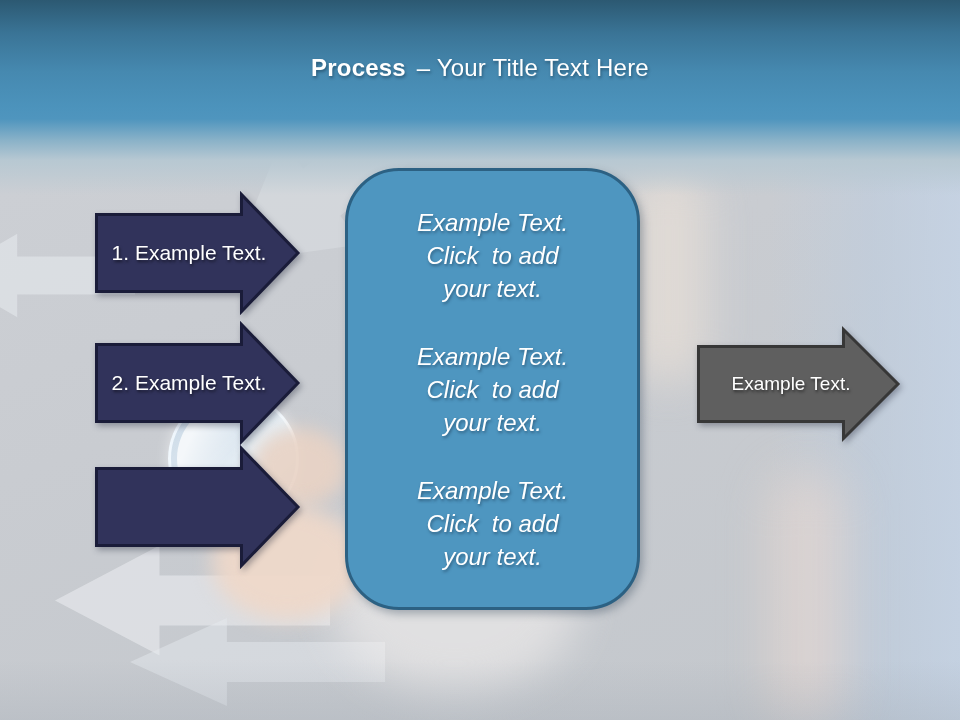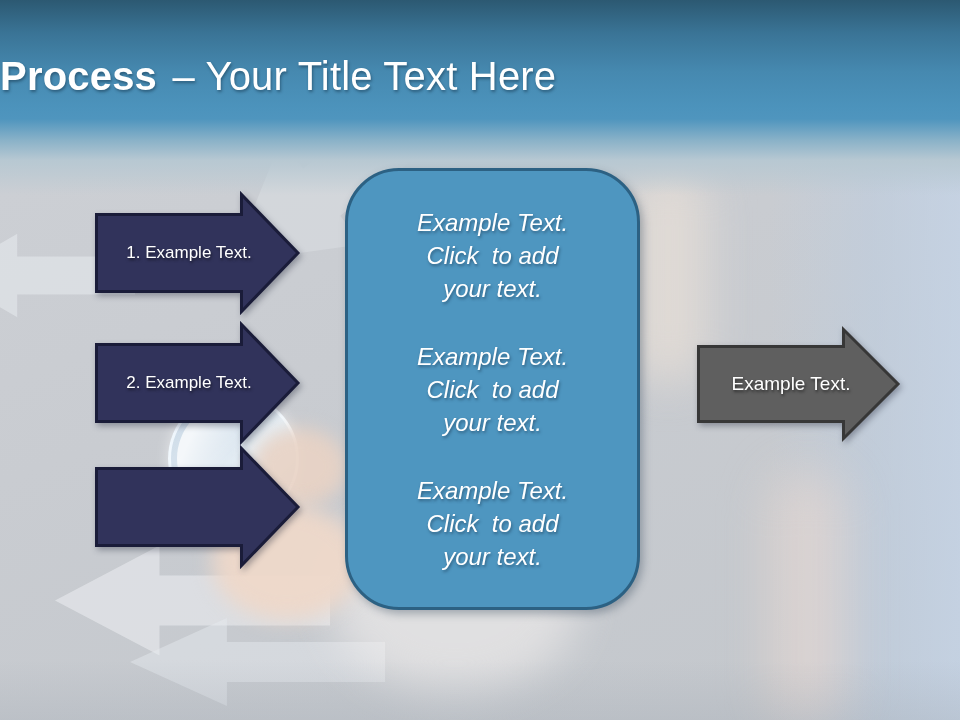--- a/index.html
+++ b/index.html
@@ -53,38 +53,38 @@
       var(--c-header-top,#2c5972) 0%,
       #3a7496 17%,
       #4689b0 37%,
       var(--c-header-blue,#4c93bc) 55%,
       #4f95be 61%,
       #8ab2c8 72%,
       #b7c8d2 82%,
       rgba(201,205,210,0) 100%);
   }
   .title{
-    position:absolute;left:0;top:54px;width:100%;
-    color:var(--c-text,#fff);font-size:40px;letter-spacing:0.2px;
+    position:absolute;left:0;top:54px;width:100%;text-align:center;
+    color:var(--c-text,#fff);font-size:24px;letter-spacing:0.2px;
     text-shadow:1px 2px 3px rgba(10,35,55,0.45);
   }
   .title-bold{font-weight:700;}
   .title-rest{font-weight:400;margin-left:4px;}
   
   .step{position:absolute;width:205px;height:120px;left:95px;}
   .step-1{top:193px;}
   .step-2{top:323px;}
   .step-3{top:447px;}
   .step svg,.out-arrow svg{position:absolute;left:0;top:0;overflow:visible;
     filter:drop-shadow(2px 3px 3px rgba(20,25,45,0.35));}
   .step svg polygon{fill:var(--c-step-fill,#31335b);stroke:var(--c-step-border,#1a1c39);stroke-width:3;stroke-linejoin:miter;}
   .step-label{
     position:absolute;left:0;top:20px;width:188px;height:80px;
     display:flex;align-items:center;justify-content:center;
-    color:var(--c-text,#fff);font-size:17px;
+    color:var(--c-text,#fff);font-size:21px;
     text-shadow:1px 2px 3px rgba(0,0,0,0.55);
   }
   
   .center-box{
     position:absolute;left:345px;top:168px;width:295px;height:442px;
     box-sizing:border-box;border:3px solid var(--c-box-border,#2c6183);
     border-radius:54px;background:var(--c-box-fill,#4e96c0);
     box-shadow:3px 4px 8px rgba(40,60,80,0.35);
     display:flex;flex-direction:column;justify-content:center;align-items:center;
     row-gap:35px;padding:10px 18px;

